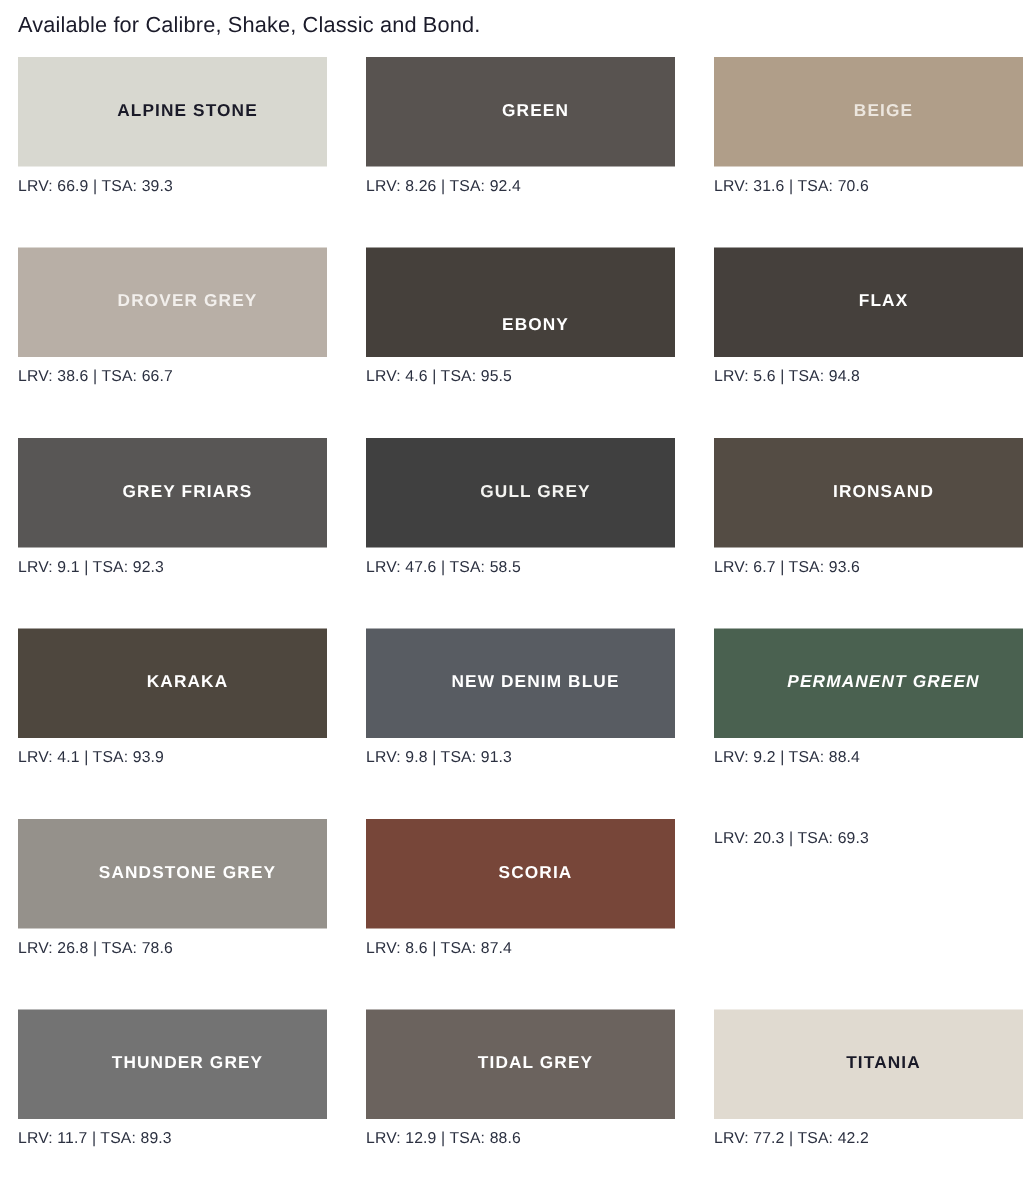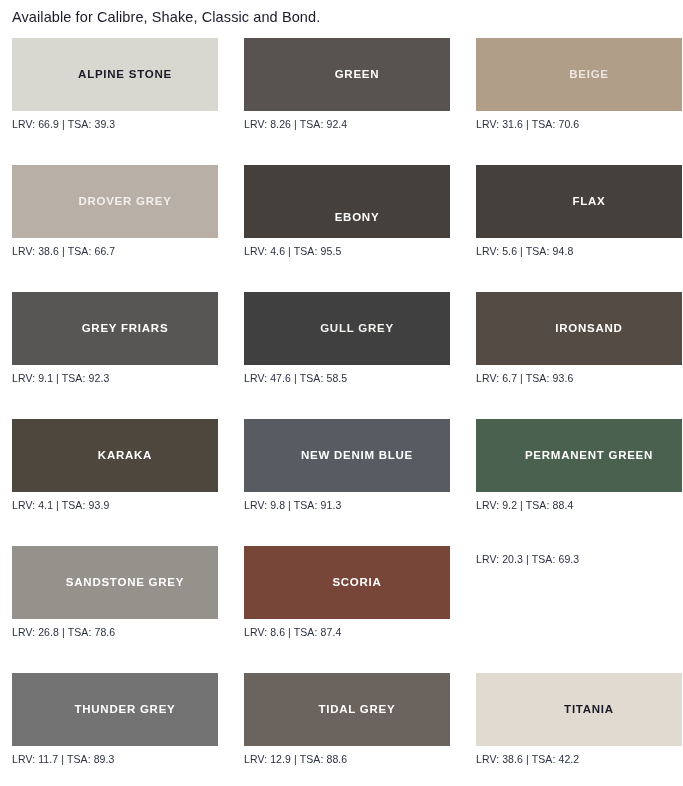--- a/index.html
+++ b/index.html
@@ -135,21 +135,21 @@
         </div>
         <div class="swatch-meta">LRV: 4.1 | TSA: 93.9</div>
       </div>
       <div class="swatch-cell">
         <div class="swatch-chip" style="background-color: rgb(88, 92, 98);">
           <div class="swatch-name" style="color: rgb(255, 255, 255);">NEW DENIM BLUE</div>
         </div>
         <div class="swatch-meta">LRV: 9.8 | TSA: 91.3</div>
       </div>
       <div class="swatch-cell">
-        <div class="swatch-chip" style="background-color: rgb(74, 97, 80);">
+        <div class="swatch-chip" style="background-color: rgb(74, 97, 80); font-style: italic;">
           <div class="swatch-name" style="color: rgb(255, 255, 255);">PERMANENT GREEN</div>
         </div>
         <div class="swatch-meta">LRV: 9.2 | TSA: 88.4</div>
       </div>
       <div class="swatch-cell">
         <div class="swatch-chip" style="background-color: rgb(149, 145, 139);">
           <div class="swatch-name" style="color: rgb(255, 255, 255);">SANDSTONE GREY</div>
         </div>
         <div class="swatch-meta">LRV: 26.8 | TSA: 78.6</div>
       </div>
@@ -171,17 +171,17 @@
       <div class="swatch-cell">
         <div class="swatch-chip" style="background-color: rgb(107, 99, 94);">
           <div class="swatch-name" style="color: rgb(255, 255, 255);">TIDAL GREY</div>
         </div>
         <div class="swatch-meta">LRV: 12.9 | TSA: 88.6</div>
       </div>
       <div class="swatch-cell">
         <div class="swatch-chip" style="background-color: rgb(224, 218, 208);">
           <div class="swatch-name" style="color: rgb(26, 26, 40);">TITANIA</div>
         </div>
-        <div class="swatch-meta">LRV: 38.6 | TSA: 42.2</div>
+        <div class="swatch-meta">LRV: 77.2 | TSA: 42.2</div>
       </div>
     </div>
 
 </div>
 
 </body></html>

